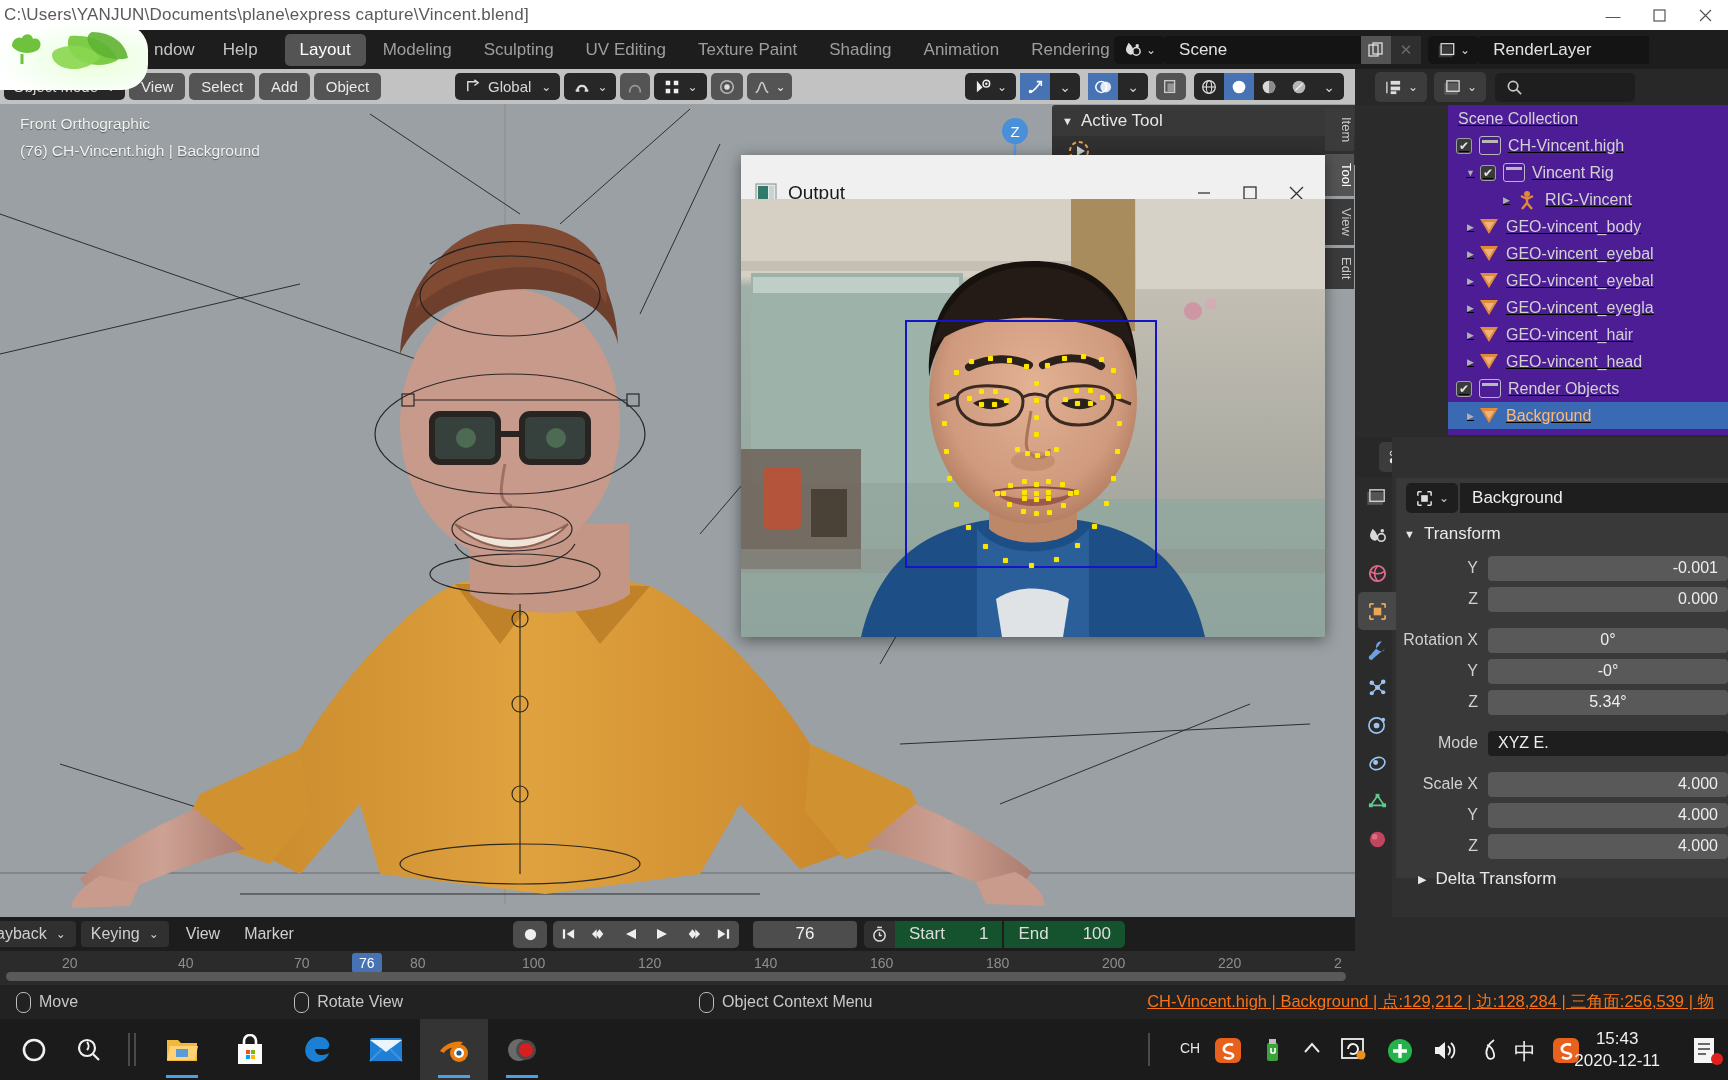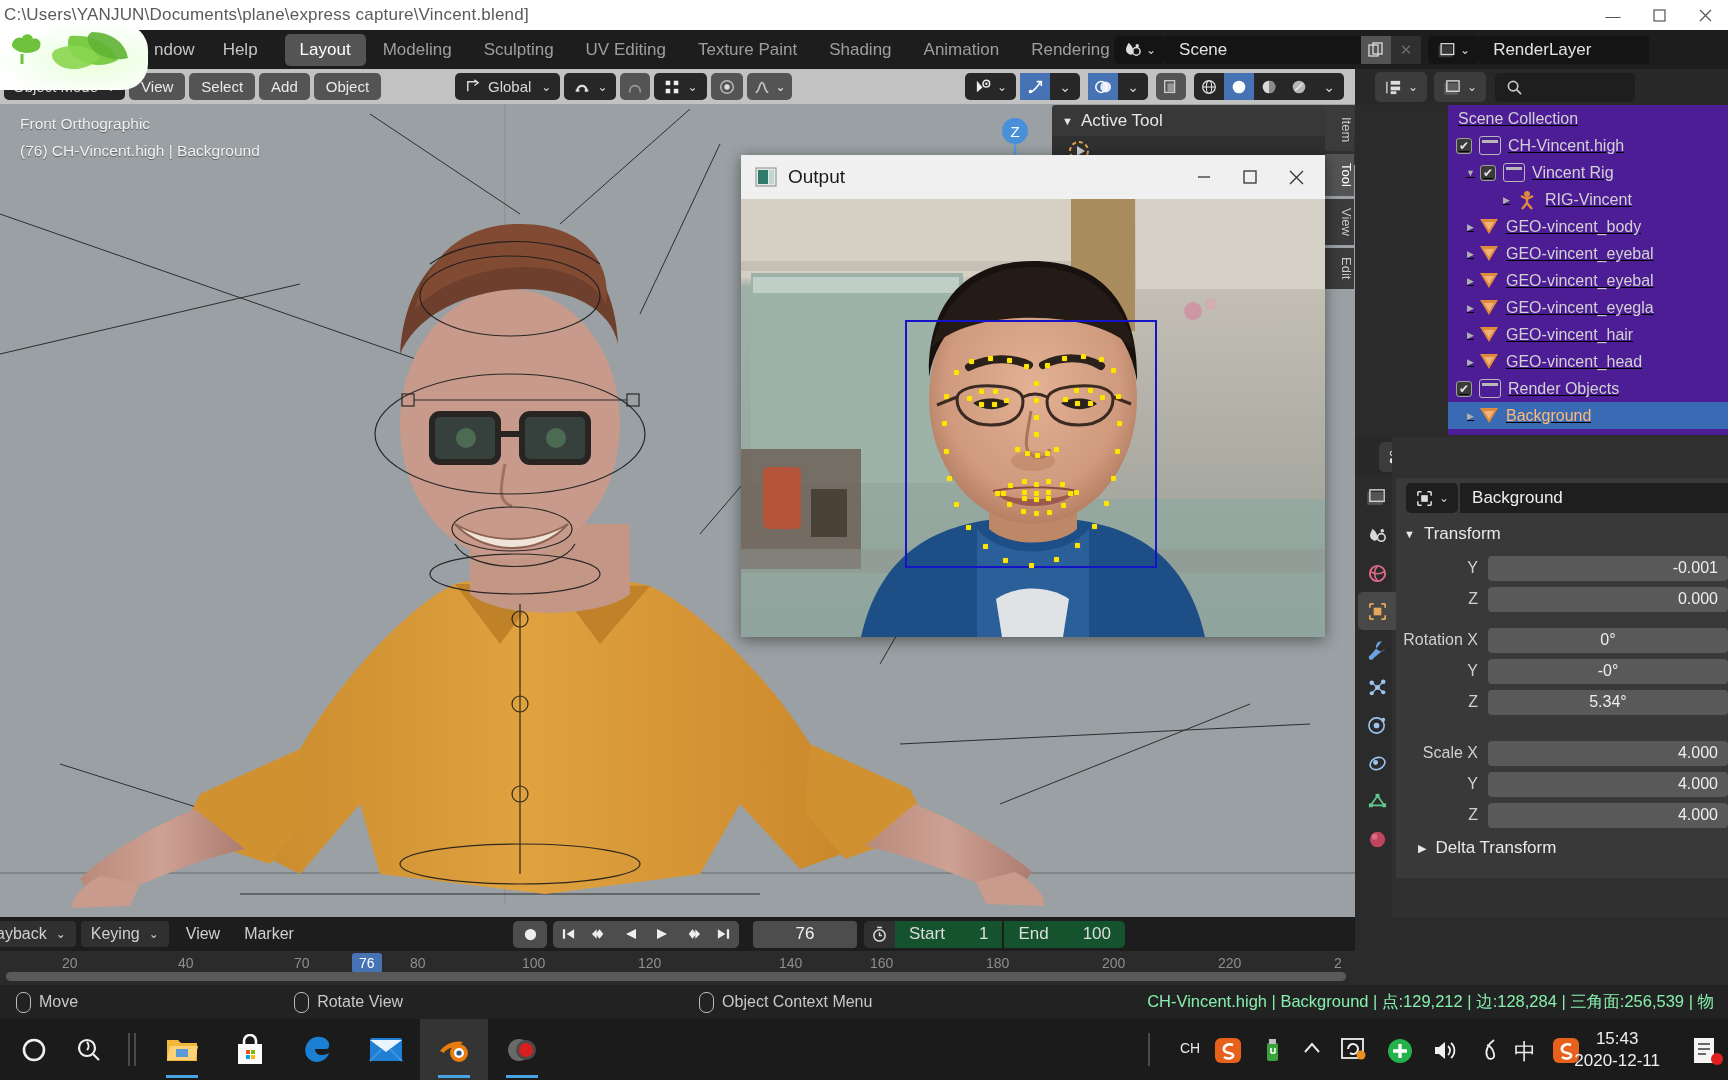--- a/index.html
+++ b/index.html
@@ -111,35 +111,35 @@
   .tl-track{ position:absolute; left:0; top:34px; width:1355px; height:34px; background:#2b2b2b;}
   .tl-scrub{ position:absolute; background:#4772b3; color:#fff; font-size:14px; border-radius:3px;
       padding:2px 7px; top:2px;}
   .tl-tick{ position:absolute; color:#8e8e8e; font-size:14px; top:4px;}
   .tl-scroll{ position:absolute; left:6px; bottom:4px; height:9px; background:#5a5a5a; border-radius:5px;}
 
   
   .statusbar{ position:absolute; left:0; top:985px; width:1728px; height:34px; background:#222222;
      display:flex; align-items:center; color:#c8c8c8; font-size:16px;}
   .mouse-ic{ width:15px;height:21px;border:1.7px solid #bdbdbd;border-radius:7px;margin:0 8px 0 16px;}
-  .status-right{ position:absolute; right:14px; color:#86efac; font-size:16.5px; white-space:nowrap;}
+  .status-right{ position:absolute; right:14px; color:#f97316; font-size:16.5px; white-space:nowrap;text-decoration:underline;}
 
   
   .taskbar{ position:absolute; left:0; top:1019px; width:1728px; height:61px; background:#1b1b1b;}
   .tb-item{ position:absolute; top:0; width:68px; height:61px; display:flex; align-items:center;
       justify-content:center; }
   .tb-item.active{ background:#343434; }
   .tb-underline{ position:absolute; bottom:2px; left:18px; width:32px; height:3px; background:#4aa3e0;}
   .tray-txt{ position:absolute; color:#e8e8e8; font-size:15px; }
   .clock{ position:absolute; right:68px; top:9px; color:#f0f0f0; font-size:17px; text-align:center; line-height:22px;}
 
   
   .outwin{ position:absolute; left:741px; top:155px; width:584px; height:482px;
       background:#f0f0f0; box-shadow:0 3px 14px rgba(0,0,0,.45); }
-  .outwin-title{ height:44px; display:flex; align-items:center; color:#1b1b1b; font-size:19px;}
+  .outwin-title{ height:44px; display:flex; align-items:center; color:#1b1b1b; font-size:19px;margin-top:16px;}
   .ow-ctrl{ width:46px;height:44px;display:flex;align-items:center;justify-content:center;
       color:#333; font-size:17px; }
   .video{ position:absolute; left:0; top:44px; width:584px; height:438px; overflow:hidden;
       background:#7d8b84; }
   .facebox{ position:absolute; border:2px solid #1414c8; }
   .lm{ position:absolute; width:5px; height:5px; background:#ffe400; border-radius:1px;
       box-shadow:0 0 1px #c8b400; }
 </style>
 </head>
 <body>
@@ -679,20 +679,24 @@
       </div>
       <div class="field-row">
         <span class="field-lbl">Y</span>
         <span class="field-val" style="justify-content:center;padding-right:0;">-0°</span>
       </div>
       <div class="field-row">
         <span class="field-lbl">Z</span>
         <span class="field-val" style="justify-content:center;padding-right:0;">5.34°</span>
       </div>
       <div style="height:10px;"></div>
+      <div class="field-row">
+        <span class="field-lbl">Mode</span>
+        <span class="field-val dark">XYZ E.</span>
+      </div>
       <div style="height:10px;"></div>
       <div class="field-row">
         <span class="field-lbl">Scale X</span>
         <span class="field-val">4.000</span>
       </div>
       <div class="field-row">
         <span class="field-lbl">Y</span>
         <span class="field-val">4.000</span>
       </div>
       <div class="field-row">
@@ -780,21 +784,21 @@
       </div>
     </div>
 
     <div class="tl-track">
       <span class="tl-tick" style="left:62px;">20</span>
       <span class="tl-tick" style="left:178px;">40</span>
       <span class="tl-tick" style="left:294px;">70</span>
       <span class="tl-tick" style="left:410px;">80</span>
       <span class="tl-tick" style="left:522px;">100</span>
       <span class="tl-tick" style="left:638px;">120</span>
-      <span class="tl-tick" style="left:779px;">140</span>
+      <span class="tl-tick" style="left:754px;">140</span>
       <span class="tl-tick" style="left:870px;">160</span>
       <span class="tl-tick" style="left:986px;">180</span>
       <span class="tl-tick" style="left:1102px;">200</span>
       <span class="tl-tick" style="left:1218px;">220</span>
       <span class="tl-tick" style="left:1334px;">2</span>
       <div class="tl-scrub" style="left:352px;">76</div>
       <div class="tl-scroll" style="width:1340px;"></div>
     </div>
   </div>
 

